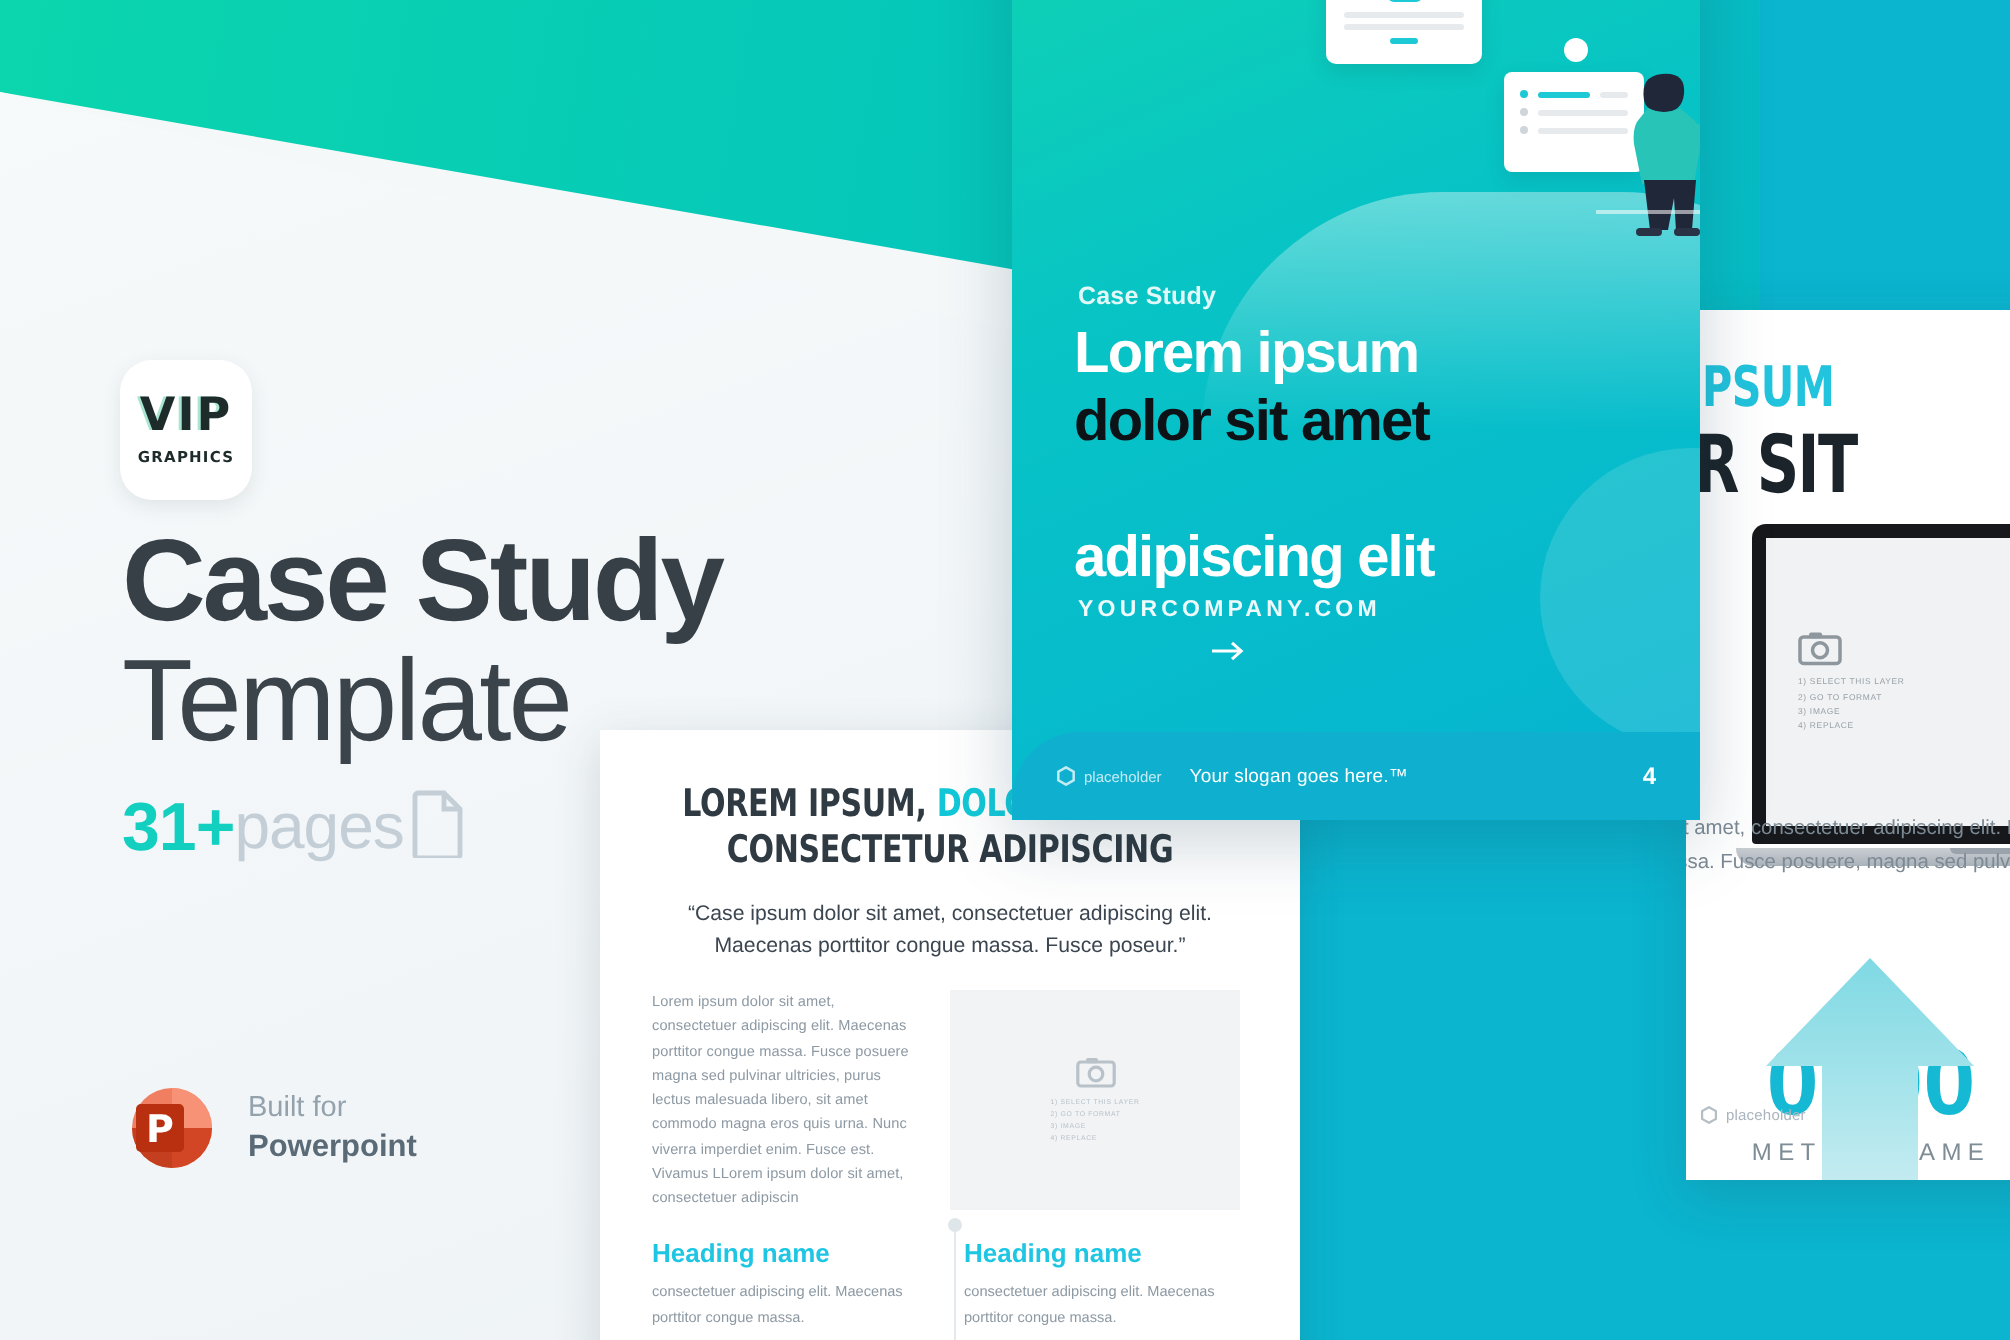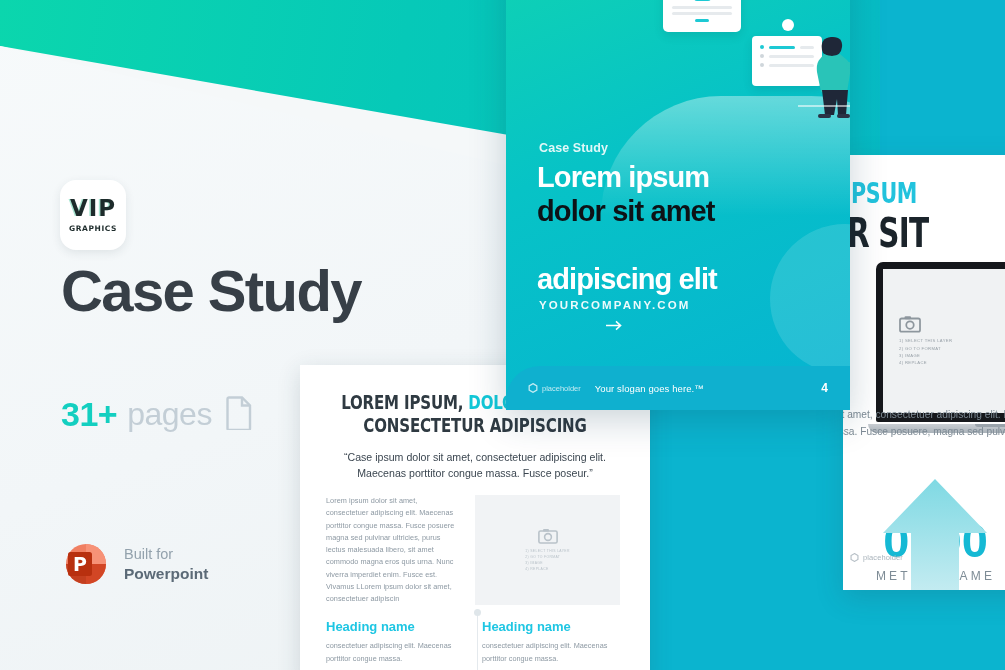--- a/index.html
+++ b/index.html
@@ -62,21 +62,21 @@
     color: #373f47; line-height: 1;
   }
   .headline-2 {
     position: absolute; left: 61px; top: 322px;
     font-size: 58px; font-weight: 400; letter-spacing: -1.4px;
     color: #3b434b; line-height: 1;
   }
 
   .pages-row {
     position: absolute; left: 61px; top: 395px;
-    display: flex; align-items: center; gap: 10px;
+    display: flex; align-items: flex-start; 
   }
   .pages-count {
     font-size: 34px; font-weight: 700; letter-spacing: -.5px; color: #13cfc0;
   }
   .pages-word {
     font-size: 32px; font-weight: 400; letter-spacing: -.5px; color: #c3ced6;
   }
   .doc-icon { margin-left: 4px; display: block; }
 
   .ppt-row {
@@ -293,20 +293,21 @@
   <div class="bg-lower"></div>
 
   <div class="left-panel">
 
     <div class="vip-logo">
       <div class="vip-word">VIP</div>
       <div class="vip-sub">GRAPHICS</div>
     </div>
 
     <div class="headline-1">Case Study</div>
+    <div class="headline-2">Template</div>
 
     <div class="pages-row">
       <span class="pages-count">31+</span>
       <span class="pages-word">pages</span>
       <span class="doc-icon">
         <svg width="27" height="34" viewBox="0 0 27 34">
           <path d="M3 1.5 h13 l8 8 v23 a1.5 1.5 0 0 1 -1.5 1.5 h-19.5 a1.5 1.5 0 0 1 -1.5 -1.5 v-29.5 a1.5 1.5 0 0 1 1.5 -1.5 z" fill="none" stroke="#c3ced6" stroke-width="2.4"></path>
           <path d="M16 1.5 v8 h8" fill="none" stroke="#c3ced6" stroke-width="2.4"></path>
         </svg>
       </span>

